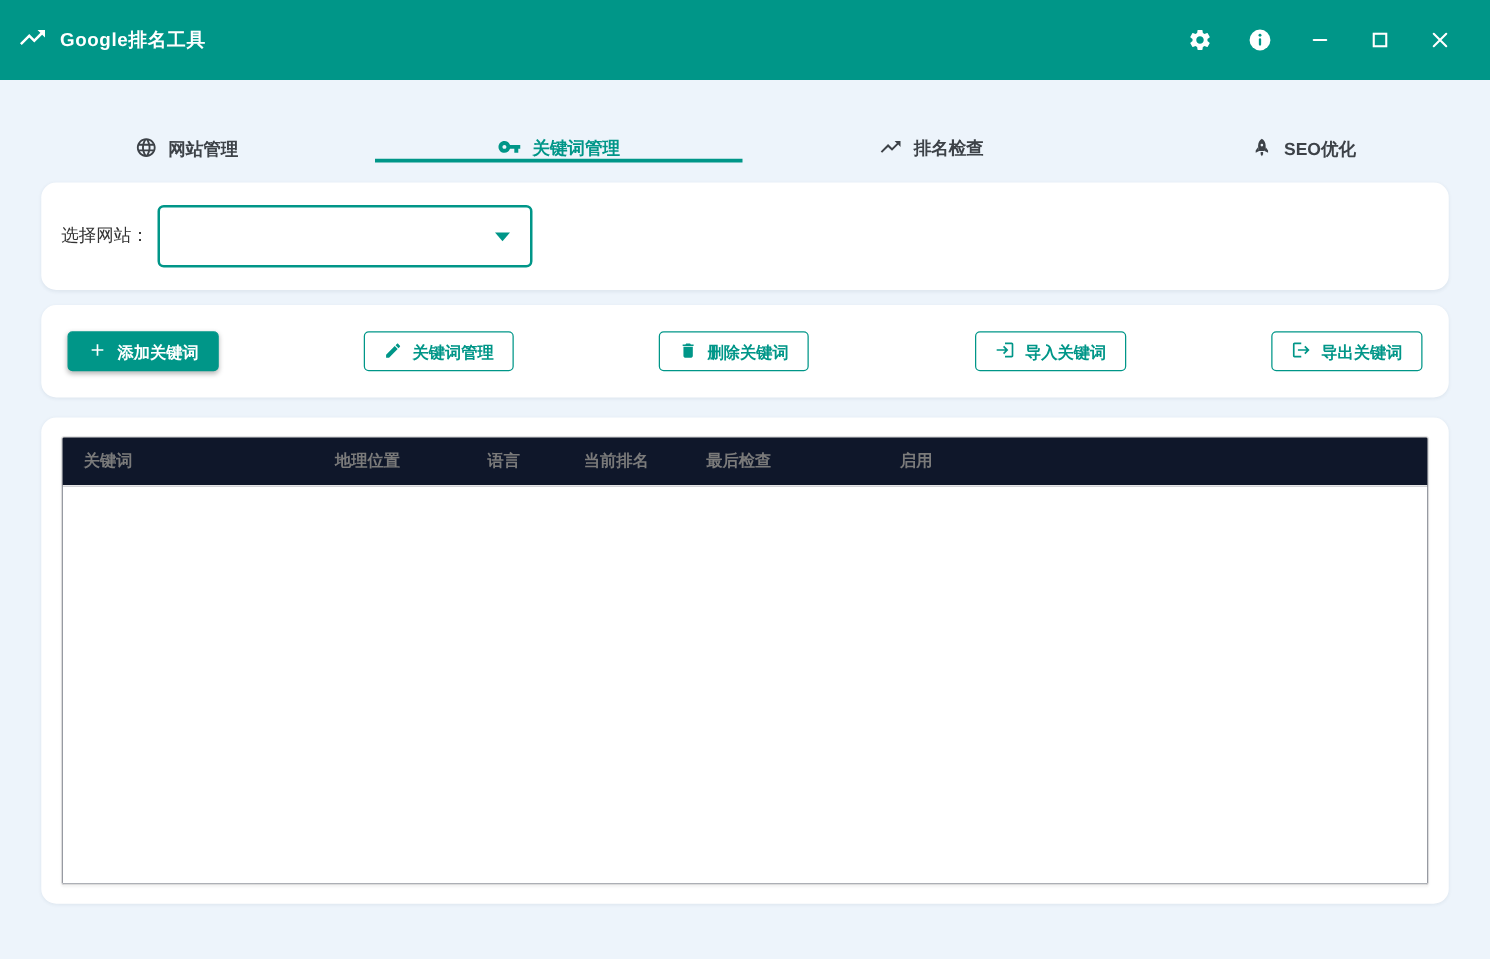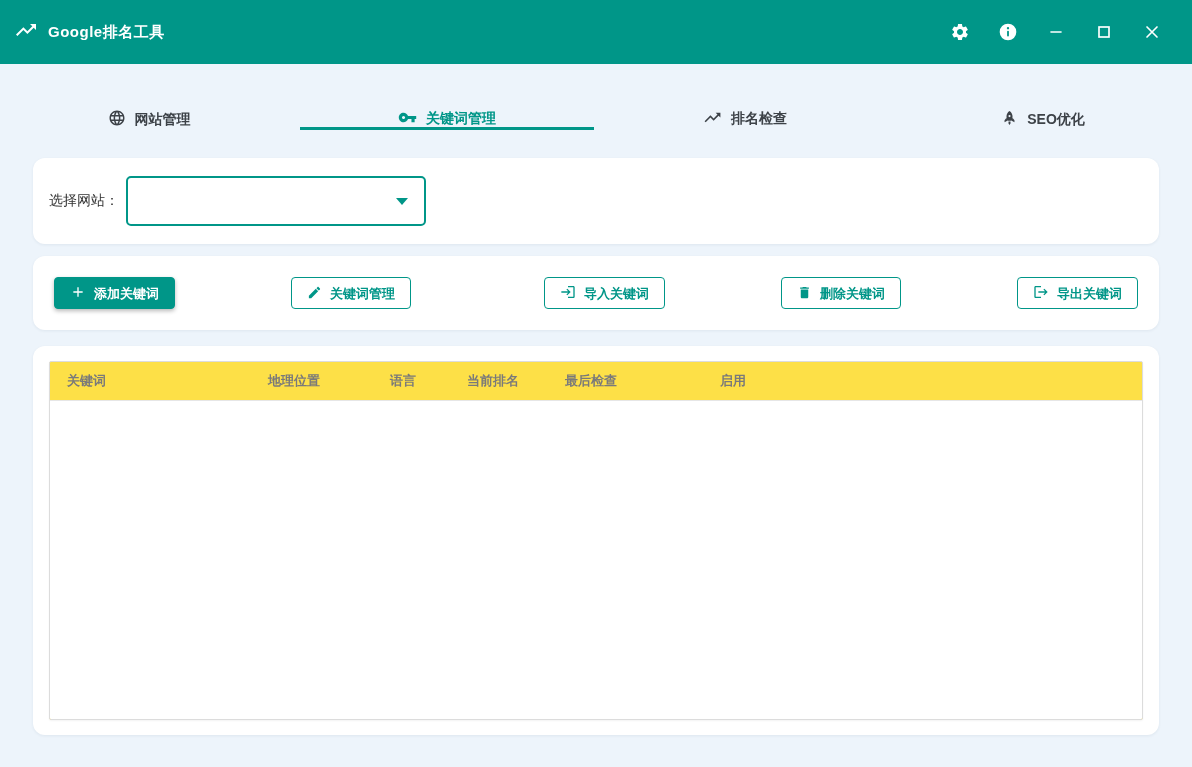--- a/index.html
+++ b/index.html
@@ -44,21 +44,21 @@
     background:var(--accent);
   }
   .tab.active .indicator{display:block;}
   
   .card{
     margin:0 33px;background:#fff;border-radius:12px;
     box-shadow:0 1px 3px rgba(25,60,90,.07);
   }
   
   .card-select{
-    margin-top:28px;height:86px;
+    margin-top:16px;height:86px;
     display:flex;align-items:center;padding:0 16px;
   }
   .select-label{width:77px;flex:none;font-size:14px;color:#333;}
   .select-box{
     width:300px;height:50px;background:#fff;cursor:pointer;
     border:2px solid var(--accent);border-radius:5px;
     position:relative;display:flex;align-items:center;
   }
   .caret{
     position:absolute;right:16px;top:50%;margin-top:-3px;
@@ -78,21 +78,21 @@
   .btn svg{flex:none;}
   .btn-primary{
     background:var(--accent);color:#fff;border:1px solid var(--accent);
     box-shadow:0 2px 4px rgba(0,0,0,.28);
   }
   .btn-outline{background:#fff;color:var(--accent);border:1px solid var(--accent);}
   .btn-gap{margin-left:17px;}
   
   .card-table{margin-top:16px;height:389px;padding:15px 16px;}
   .table-box{
-    height:100%;background:#fde047;border:1px solid #dcdcdc;border-radius:2px;
+    height:100%;background:#0f172a;border:1px solid #dcdcdc;border-radius:2px;
     display:flex;flex-direction:column;overflow:hidden;
     box-shadow:0 1px 2px rgba(0,0,0,.05);
   }
   .thead{
     display:flex;height:39px;flex:none;align-items:center;
     border-bottom:1px solid #e6e6e6;
     color:var(--header-text);font-size:13px;font-weight:bold;
   }
   .th{padding-left:17px;flex:none;white-space:nowrap;overflow:hidden;}
   .th.c0{width:201px;}
@@ -215,35 +215,35 @@
     <span>添加关键词</span>
   </button>
   <button class="btn btn-outline">
     <span>
       <svg width="15" height="15" viewBox="0 0 24 24">
           <path fill="currentColor" d="M3 17.25V21h3.75L17.81 9.94l-3.75-3.75L3 17.25zM20.71 7.04c.39-.39.39-1.02 0-1.41l-2.34-2.34c-.39-.39-1.02-.39-1.41 0l-1.83 1.83 3.75 3.75 1.83-1.83z"></path>
         </svg>
     </span>
     <span>关键词管理</span>
   </button>
+  <button class="btn btn-outline">
+    <span>
+      <svg width="15" height="15" viewBox="0 0 24 24">
+          <path fill="currentColor" d="M6 19c0 1.1.9 2 2 2h8c1.1 0 2-.9 2-2V7H6v12zM19 4h-3.5l-1-1h-5l-1 1H5v2h14V4z"></path>
+        </svg>
+    </span>
+    <span>删除关键词</span>
+  </button>
   <button class="btn btn-outline btn-gap">
     <span>
       <svg width="16" height="16" viewBox="0 0 24 24">
           <path fill="currentColor" d="M11 7L9.6 8.4l2.6 2.6H2v2h10.2l-2.6 2.6L11 17l5-5-5-5zm9 12h-8v2h8c1.1 0 2-.9 2-2V5c0-1.1-.9-2-2-2h-8v2h8v14z"></path>
         </svg>
     </span>
     <span>导入关键词</span>
-  </button>
-  <button class="btn btn-outline">
-    <span>
-      <svg width="15" height="15" viewBox="0 0 24 24">
-          <path fill="currentColor" d="M6 19c0 1.1.9 2 2 2h8c1.1 0 2-.9 2-2V7H6v12zM19 4h-3.5l-1-1h-5l-1 1H5v2h14V4z"></path>
-        </svg>
-    </span>
-    <span>删除关键词</span>
   </button>
   <button class="btn btn-outline">
     <span>
       <svg width="16" height="16" viewBox="0 0 24 24">
           <path fill="currentColor" d="M17 7l-1.41 1.41L18.17 11H8v2h10.17l-2.58 2.58L17 17l5-5-5-5zM4 5h8V3H4c-1.1 0-2 .9-2 2v14c0 1.1.9 2 2 2h8v-2H4V5z"></path>
         </svg>
     </span>
     <span>导出关键词</span>
   </button>
 </section>

